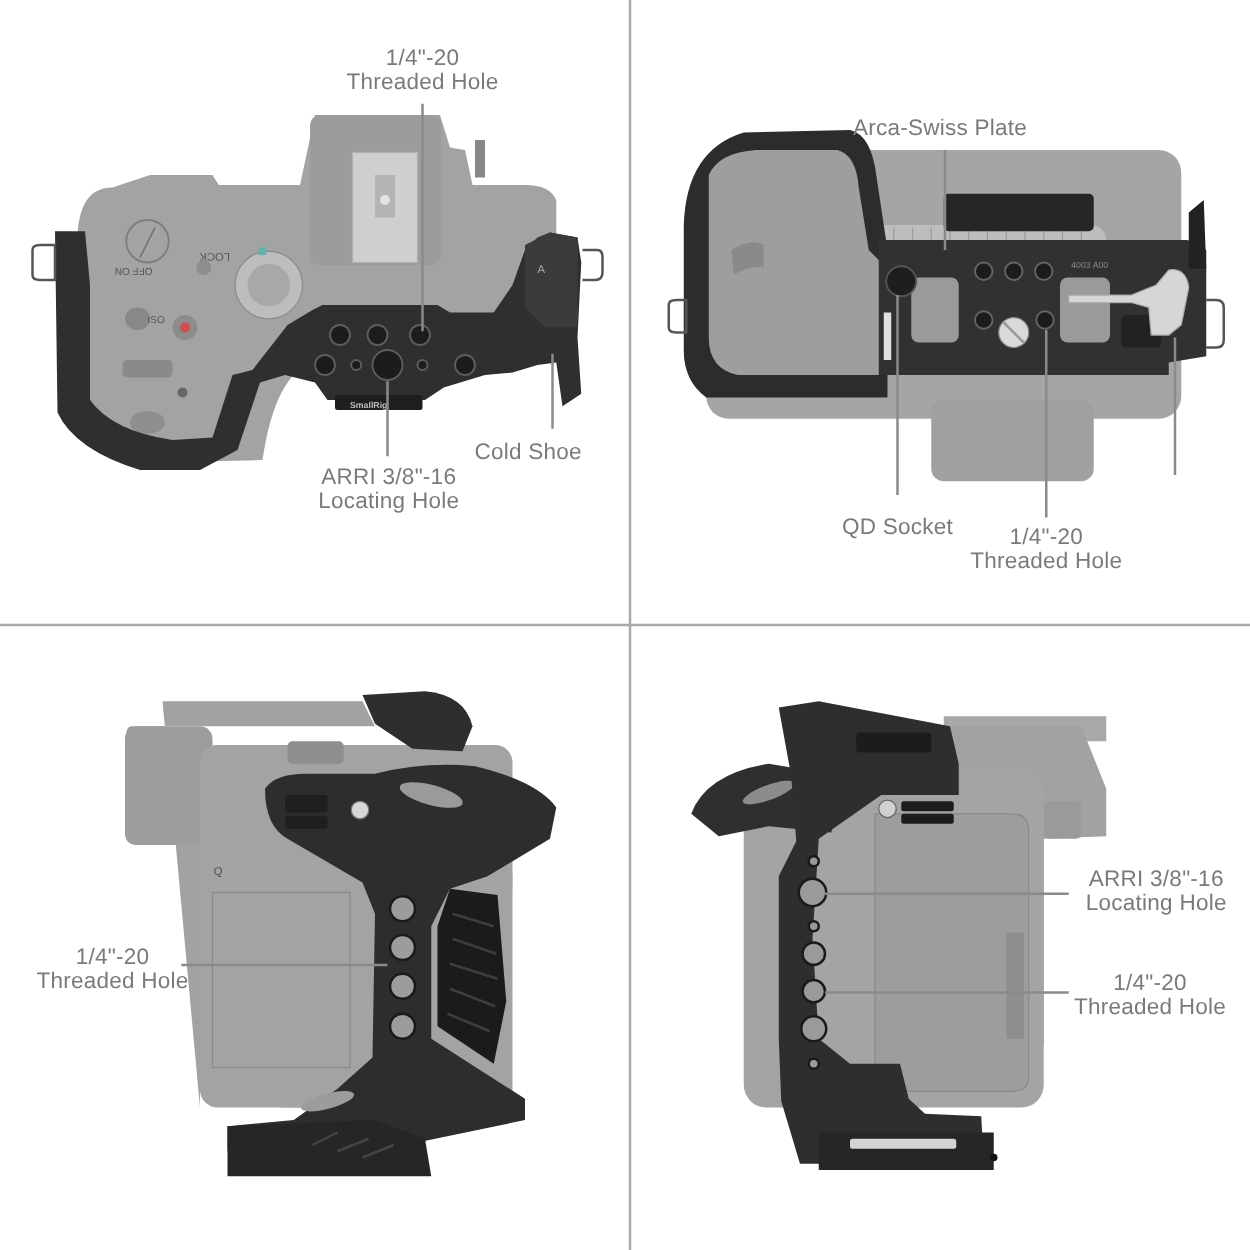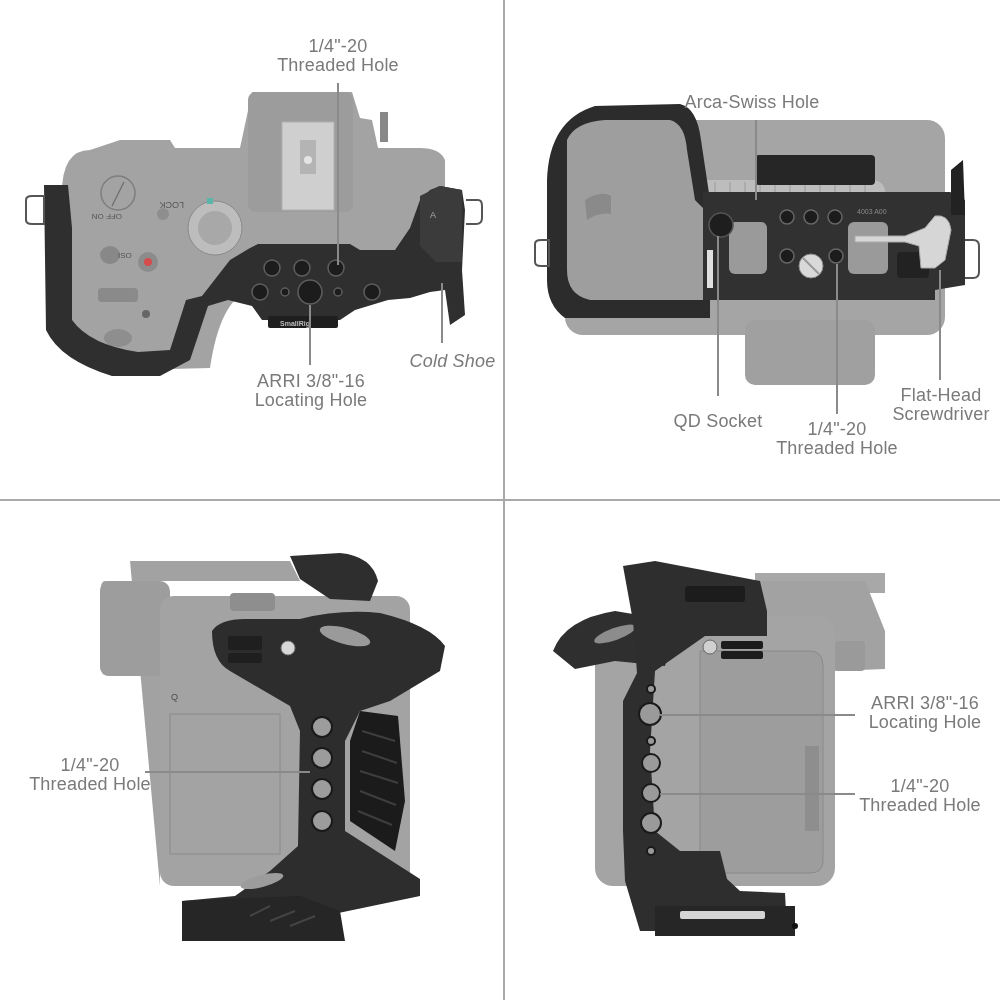--- a/index.html
+++ b/index.html
@@ -89,21 +89,21 @@
   </div>
   <div class="leader" style="left:337px; top:83px; width:2px; height:182px;"></div>
 
   <div class="leader" style="left:309px; top:305px; width:2px; height:60px;"></div>
   <div class="label" style="left:236px; top:372px; width:150px;">
     <span>ARRI 3/8"-16</span>
     <span>Locating Hole</span>
   </div>
 
   <div class="leader" style="left:441px; top:283px; width:2px; height:60px;"></div>
-  <div class="label" style="left:400px; top:352px; width:105px;font-style:italic;">
+  <div class="label" style="left:370px; top:352px; width:105px;">
     <span>Cold Shoe</span>
   </div>
 </div>
 
 <div class="panel" style="left:505px; top:0;">
   <svg class="art" viewBox="0 0 500 500">
 
     <rect x="60" y="120" width="380" height="215" rx="18" fill="#a5a5a5"></rect>
 
     <rect x="180" y="180" width="200" height="40" rx="12" fill="#bdbdbd"></rect>
@@ -155,40 +155,36 @@
 
     <path d="M30 244 Q30 240 36 240 L44 240 L44 266 L36 266 Q30 266 30 262 Z" fill="none" stroke="#555" stroke-width="2"></path>
     <path d="M460 240 L468 240 Q474 240 474 246 L474 272 Q474 278 468 278 L460 278" fill="none" stroke="#555" stroke-width="2"></path>
 
     <path d="M446 170 L458 160 L460 215 L446 215 Z" fill="#222"></path>
 
     <rect x="202" y="250" width="6" height="38" fill="#e0e0e0"></rect>
   </svg>
 
   <div class="label" style="left:162px; top:93px; width:170px;">
-    <span>Arca-Swiss Hole</span>
+    <span>Arca-Swiss Plate</span>
   </div>
   <div class="leader" style="left:250px; top:120px; width:2px; height:80px;"></div>
 
   <div class="leader" style="left:212px; top:236px; width:2px; height:160px;"></div>
   <div class="label" style="left:158px; top:412px; width:110px;">
     <span>QD Socket</span>
   </div>
 
   <div class="leader" style="left:331px; top:264px; width:2px; height:150px;"></div>
   <div class="label" style="left:262px; top:420px; width:140px;">
     <span>1/4"-20</span>
     <span>Threaded Hole</span>
   </div>
 
   <div class="leader" style="left:434px; top:270px; width:2px; height:110px;"></div>
-  <div class="label" style="left:380px; top:386px; width:112px;">
-    <span>Flat-Head</span>
-    <span>Screwdriver</span>
-  </div>
 </div>
 
 <div class="panel" style="left:0; top:501px;">
   <svg class="art" viewBox="0 0 500 500">
 
     <path d="M130 60 L290 60 L300 80 L105 80 Q100 80 100 96 L100 165 Q100 175 110 175 L160 175 L160 385 L225 385 L225 120 L300 100 L400 110 L410 200 L405 385 L160 385 Z" fill="#a2a2a2"></path>
     <rect x="100" y="80" width="70" height="95" rx="10" fill="#9d9d9d"></rect>
     <rect x="160" y="95" width="250" height="290" rx="14" fill="#a3a3a3"></rect>
 
     <rect x="170" y="213" width="110" height="140" fill="none" stroke="#8a8a8a" stroke-width="1"></rect>

